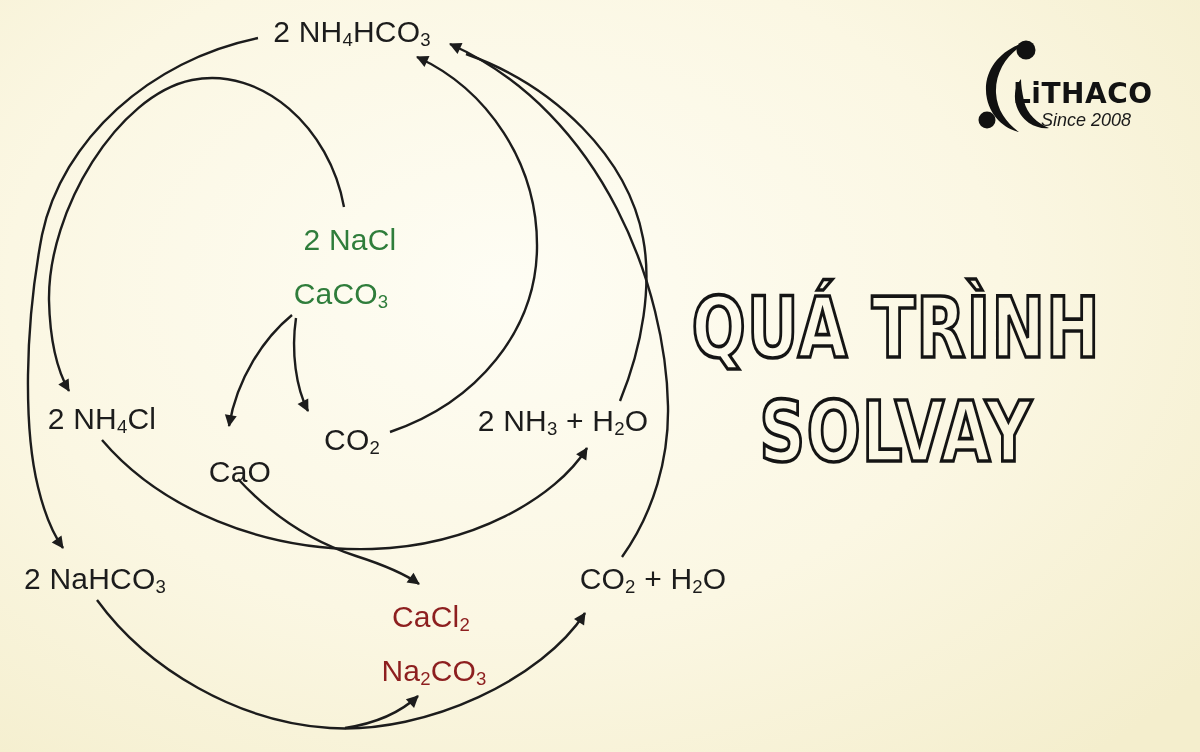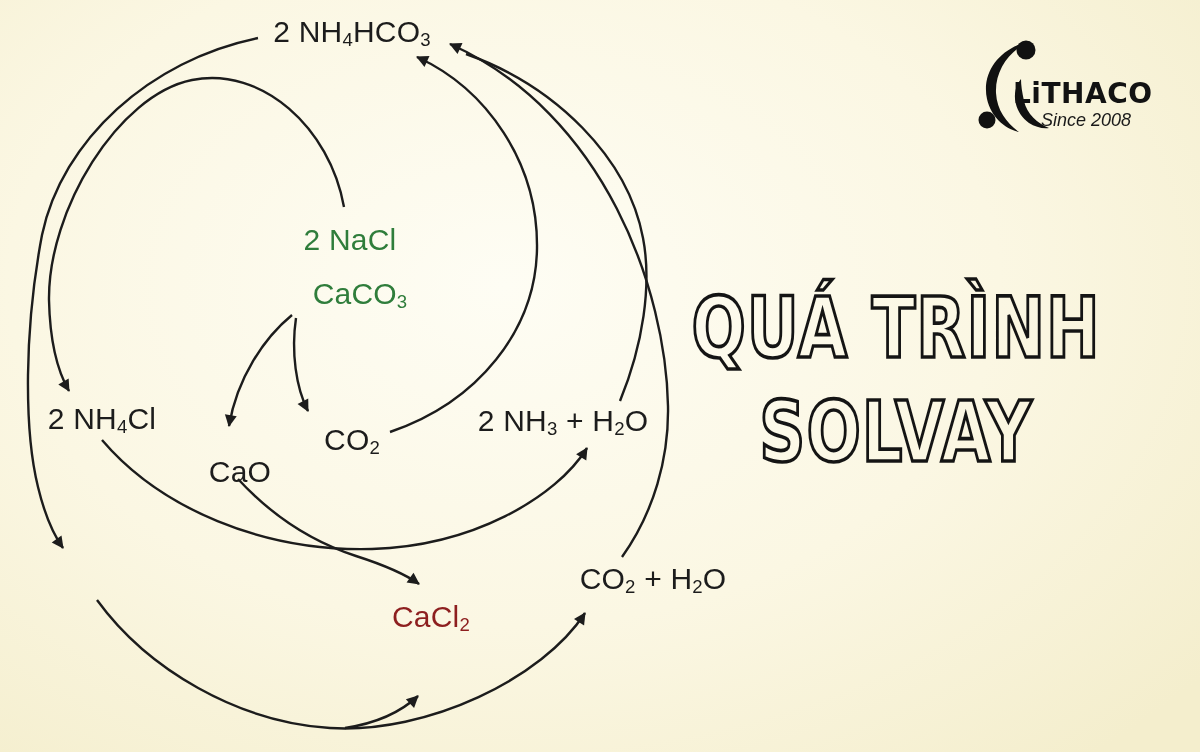--- a/index.html
+++ b/index.html
@@ -52,26 +52,28 @@
     <path class="arrow" d="M 620 401 C 643 345, 652 285, 643 238 C 628 158, 556 86, 466 54"></path>
     <path class="arrow" d="M 622 557 C 654 512, 669 458, 668 406 C 666 292, 606 114, 450 44" marker-end="url(#ah)"></path>
     <path class="arrow" d="M 102 440 C 160 508, 262 552, 372 549 C 472 546, 556 498, 587 448" marker-end="url(#ah)"></path>
     <path class="arrow" d="M 238 479 C 274 518, 316 543, 356 556 C 384 565, 405 574, 419 584" marker-end="url(#ah)"></path>
     <path class="arrow" d="M 97 600 C 148 670, 238 722, 330 728 C 428 734, 543 678, 585 613" marker-end="url(#ah)"></path>
     <path class="arrow" d="M 345 728 C 378 723, 402 711, 418 696" marker-end="url(#ah)"></path>
   </svg>
 
   <div class="node" style="left: 352px; top: 33px; color: rgb(28, 28, 28);">2 NH<sub>4</sub>HCO<sub>3</sub></div>
   <div class="node" style="left: 350px; top: 240px; color: rgb(47, 125, 59);">2 NaCl</div>
-  <div class="node" style="left: 360px; top: 295px; color: rgb(47, 125, 59);">CaCO<sub>3</sub></div>
+  <div class="node" style="left: 341px; top: 295px; color: rgb(47, 125, 59);">CaCO<sub>3</sub></div>
   <div class="node" style="left: 102px; top: 420px; color: rgb(28, 28, 28);">2 NH<sub>4</sub>Cl</div>
   <div class="node" style="left: 352px; top: 433px; color: rgb(28, 28, 28); margin-top: 8px;">CO<sub>2</sub></div>
   <div class="node" style="left: 240px; top: 472px; color: rgb(28, 28, 28);">CaO</div>
   <div class="node" style="left: 563px; top: 422px; color: rgb(28, 28, 28);">2 NH<sub>3</sub> + H<sub>2</sub>O</div>
+  <div class="node" style="left: 95px; top: 580px; color: rgb(28, 28, 28);">2 NaHCO<sub>3</sub></div>
   <div class="node" style="left: 431px; top: 612px; color: rgb(141, 31, 31); margin-top: 6px;">CaCl<sub>2</sub></div>
+  <div class="node" style="left: 434px; top: 672px; color: rgb(141, 31, 31);">Na<sub>2</sub>CO<sub>3</sub></div>
   <div class="node" style="left: 613px; top: 580px; color: rgb(28, 28, 28); margin-left: 40px;">CO<sub>2</sub> + H<sub>2</sub>O</div>
 
   <div class="title">
     <div>QUÁ TRÌNH</div>
     <div>SOLVAY</div>
   </div>
 
   <div class="logo">
     <svg class="logo-mark" width="110" height="105" viewBox="0 0 110 105">
       <path fill="#111" d="M 58 8 C 28 14, 8 38, 14 66 C 18 84, 32 96, 46 99 C 34 90, 24 78, 23 60 C 22 36, 38 16, 58 8 Z"></path>

